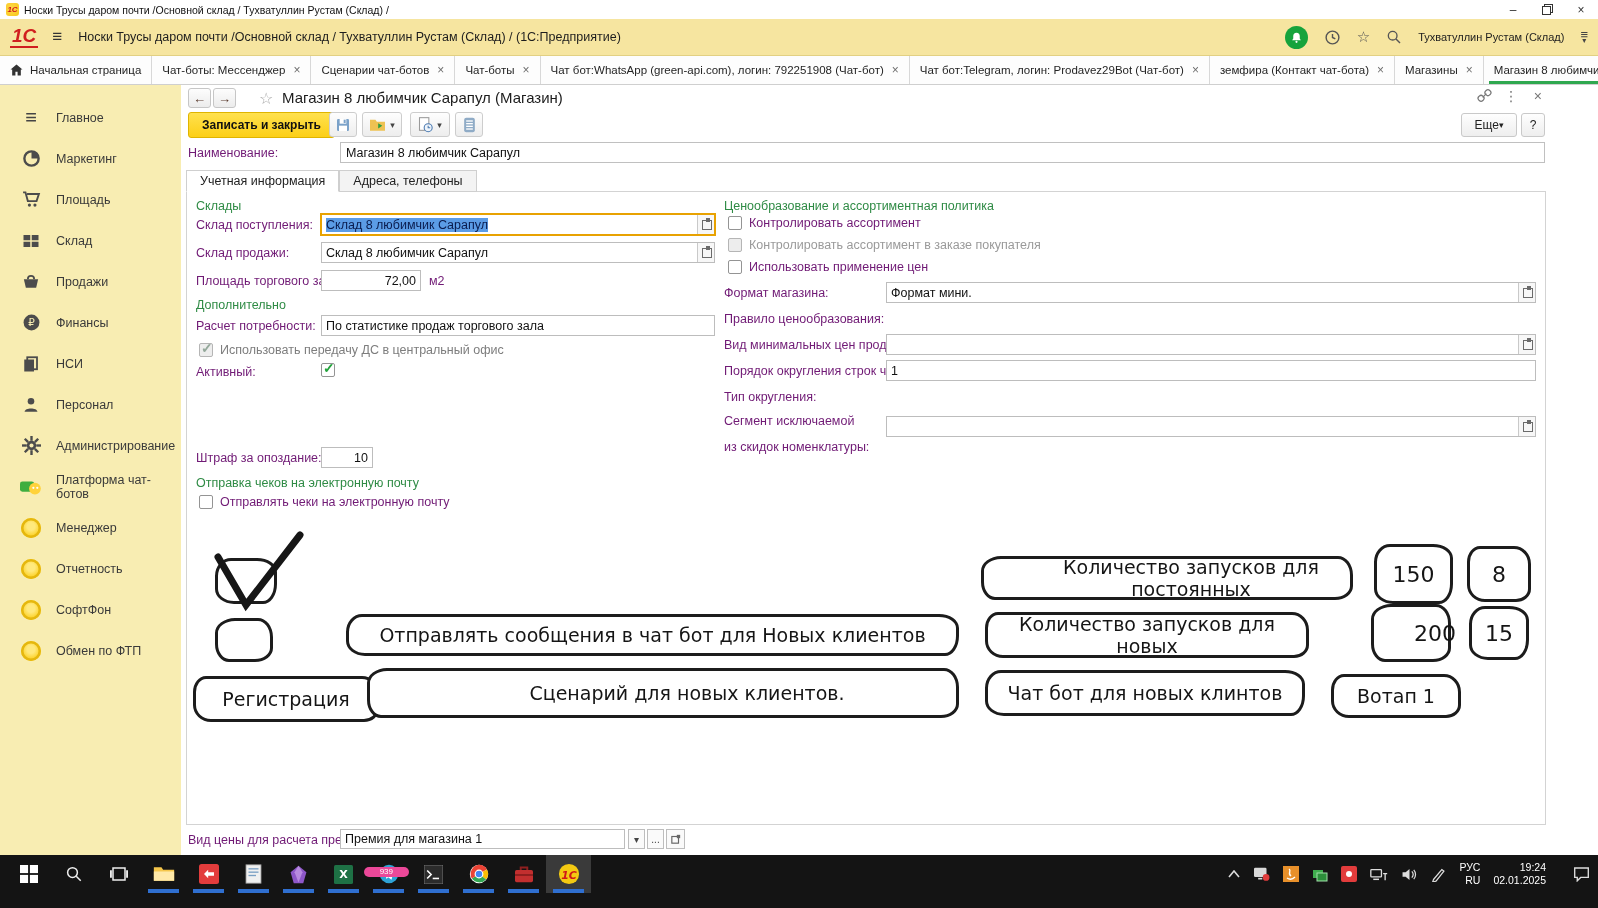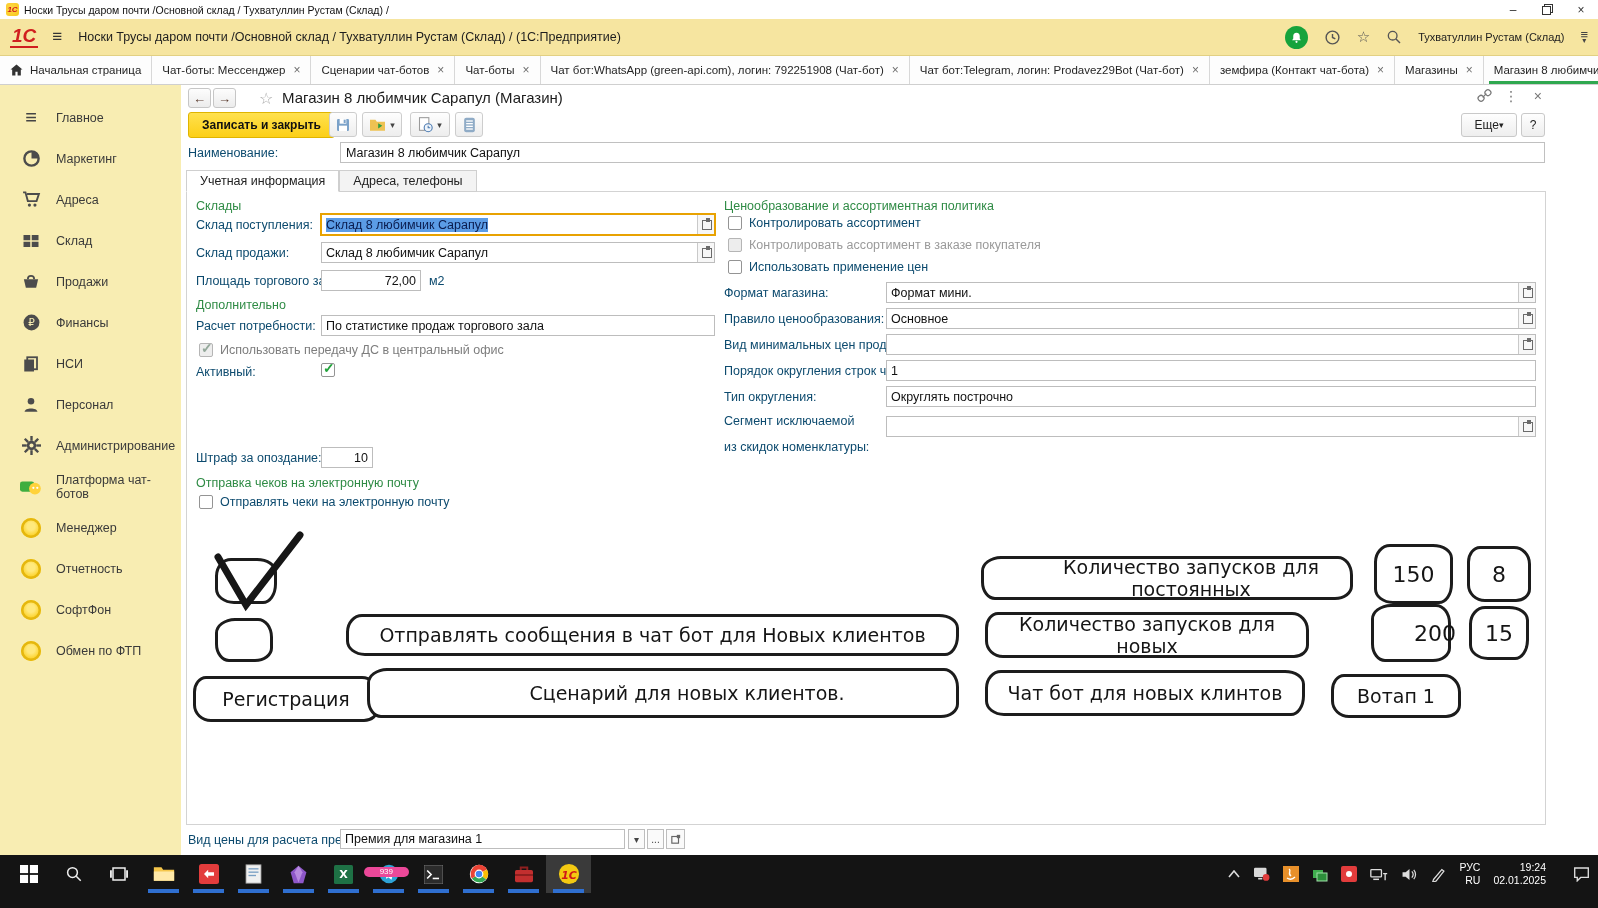--- a/index.html
+++ b/index.html
@@ -44,21 +44,21 @@
   .navbtn { position:absolute; width:23px; height:20px; border:1px solid #c6c6c6; background:linear-gradient(#fdfdfd,#ececec); border-radius:3px; display:flex; align-items:center; justify-content:center; font-size:13px; color:#5a3b2e; }
   .fav-star { position:absolute; font-size:16px; color:#a9a9a9; }
   .page-title { position:absolute; font-size:15px; color:#1c1c1c; }
   .corner-ico { position:absolute; color:#777; font-size:14px; }
 
   .btn-yellow { position:absolute; height:26px; padding:0 13px; background:linear-gradient(#ffe14e,#fccf17); border:1px solid #dfb400; border-radius:3px; font-size:12px; font-weight:bold; color:#111; display:flex; align-items:center; }
   .btn-ico { position:absolute; height:25px; border:1px solid #cdcdcd; background:linear-gradient(#fefefe,#ededed); border-radius:3px; display:flex; align-items:center; justify-content:center; gap:4px; }
   .btn-ico .caret { font-size:9px; color:#444; }
   .btn-plain { position:absolute; height:24px; border:1px solid #c9c9c9; background:linear-gradient(#fefefe,#eeeeee); border-radius:3px; font-size:12px; color:#222; display:flex; align-items:center; justify-content:center; gap:0; }
 
-  .lbl { position:absolute; font-size:12.5px; color:#0c4a6e; white-space:nowrap; }
+  .lbl { position:absolute; font-size:12.5px; color:#701a75; white-space:nowrap; }
   .sec { position:absolute; font-size:12.5px; color:#2f8b45; white-space:nowrap; }
   .fld { position:absolute; height:21px; border:1px solid #bdbdbd; background:#fff; display:flex; align-items:center; font-size:12.5px; color:#111; padding-left:4px; }
   .fld.focus { border:2px solid #e8a201; height:23px; }
   .fld .sel { background:#5b9ce6; color:#0a1c4e; }
   .fld .pick { margin-left:auto; width:17px; align-self:stretch; border-left:1px solid #c9c9c9; background:#f7f7f7; position:relative; }
   .fld .pick::before { content:""; position:absolute; left:4px; top:5px; width:8px; height:8px; border:1px solid #6b6b6b; }
   .fld .pick::after { content:""; position:absolute; left:8px; top:3px; width:4px; height:4px; background:#6b6b6b; }
   .fld.num { justify-content:flex-end; padding-right:4px; }
   .fld-title { position:absolute; height:21px; border:1px solid #c0c0c0; background:#fff; font-size:12.5px; color:#111; display:flex; align-items:center; padding-left:5px; }
 
@@ -205,21 +205,21 @@
       <span>Маркетинг</span>
     </div>
     <div class="sitem">
       <span class="sicon">
           <svg width="20" height="19" viewBox="0 0 24 24">
             <path d="M2 3h3l3 11h11l3-9H7" fill="none" stroke="#4c4c4c" stroke-width="2.4"></path>
             <circle cx="10" cy="19" r="2" fill="#4c4c4c"></circle>
             <circle cx="17" cy="19" r="2" fill="#4c4c4c"></circle>
           </svg>
         </span>
-      <span>Адреса</span>
+      <span>Площадь</span>
     </div>
     <div class="sitem">
       <span class="sicon">
           <svg width="18" height="18" viewBox="0 0 24 24">
             <rect x="2" y="4" width="9" height="7" fill="#4c4c4c"></rect>
             <rect x="13" y="4" width="9" height="7" fill="#4c4c4c"></rect>
             <rect x="2" y="13" width="9" height="7" fill="#4c4c4c"></rect>
             <rect x="13" y="13" width="9" height="7" fill="#4c4c4c"></rect>
           </svg>
         </span>
@@ -432,36 +432,31 @@
       <span class="cb" style="left:541px;top:68px;"></span>
       <span class="lbl" style="left:562px;top:68px;">Использовать применение цен</span>
 
       <span class="lbl" style="left:537px;top:94px;">Формат магазина:</span>
       <div class="fld" style="left:699px;top:90px;width:650px;">
         <span>Формат мини.</span>
         <span class="pick"></span>
       </div>
 
       <span class="lbl" style="left:537px;top:120px;">Правило ценообразования:</span>
-      <div class="fld" style="left:699px;top:116px;width:650px;">
-        <span>Основное</span>
-        <span class="pick"></span>
-      </div>
 
       <span class="lbl" style="left:537px;top:146px;">Вид минимальных цен продажи:</span>
       <div class="fld" style="left:699px;top:142px;width:650px;">
         <span></span>
         <span class="pick"></span>
       </div>
 
       <span class="lbl" style="left:537px;top:172px;">Порядок округления строк чека:</span>
       <div class="fld" style="left:699px;top:168px;width:650px;">1</div>
 
       <span class="lbl" style="left:537px;top:198px;">Тип округления:</span>
-      <div class="fld" style="left:699px;top:194px;width:650px;">Округлять построчно</div>
 
       <span class="lbl" style="left:537px;top:222px;">Сегмент исключаемой</span>
       <span class="lbl" style="left:537px;top:236px;margin-top:12px;">из скидок номенклатуры:</span>
       <div class="fld" style="left:699px;top:224px;width:650px;">
         <span></span>
         <span class="pick"></span>
       </div>
 
       <div class="sk rA skcheck" style="left:28px;top:366px;width:62px;height:46px;">
         <svg width="100" height="86" viewBox="0 0 100 86">

